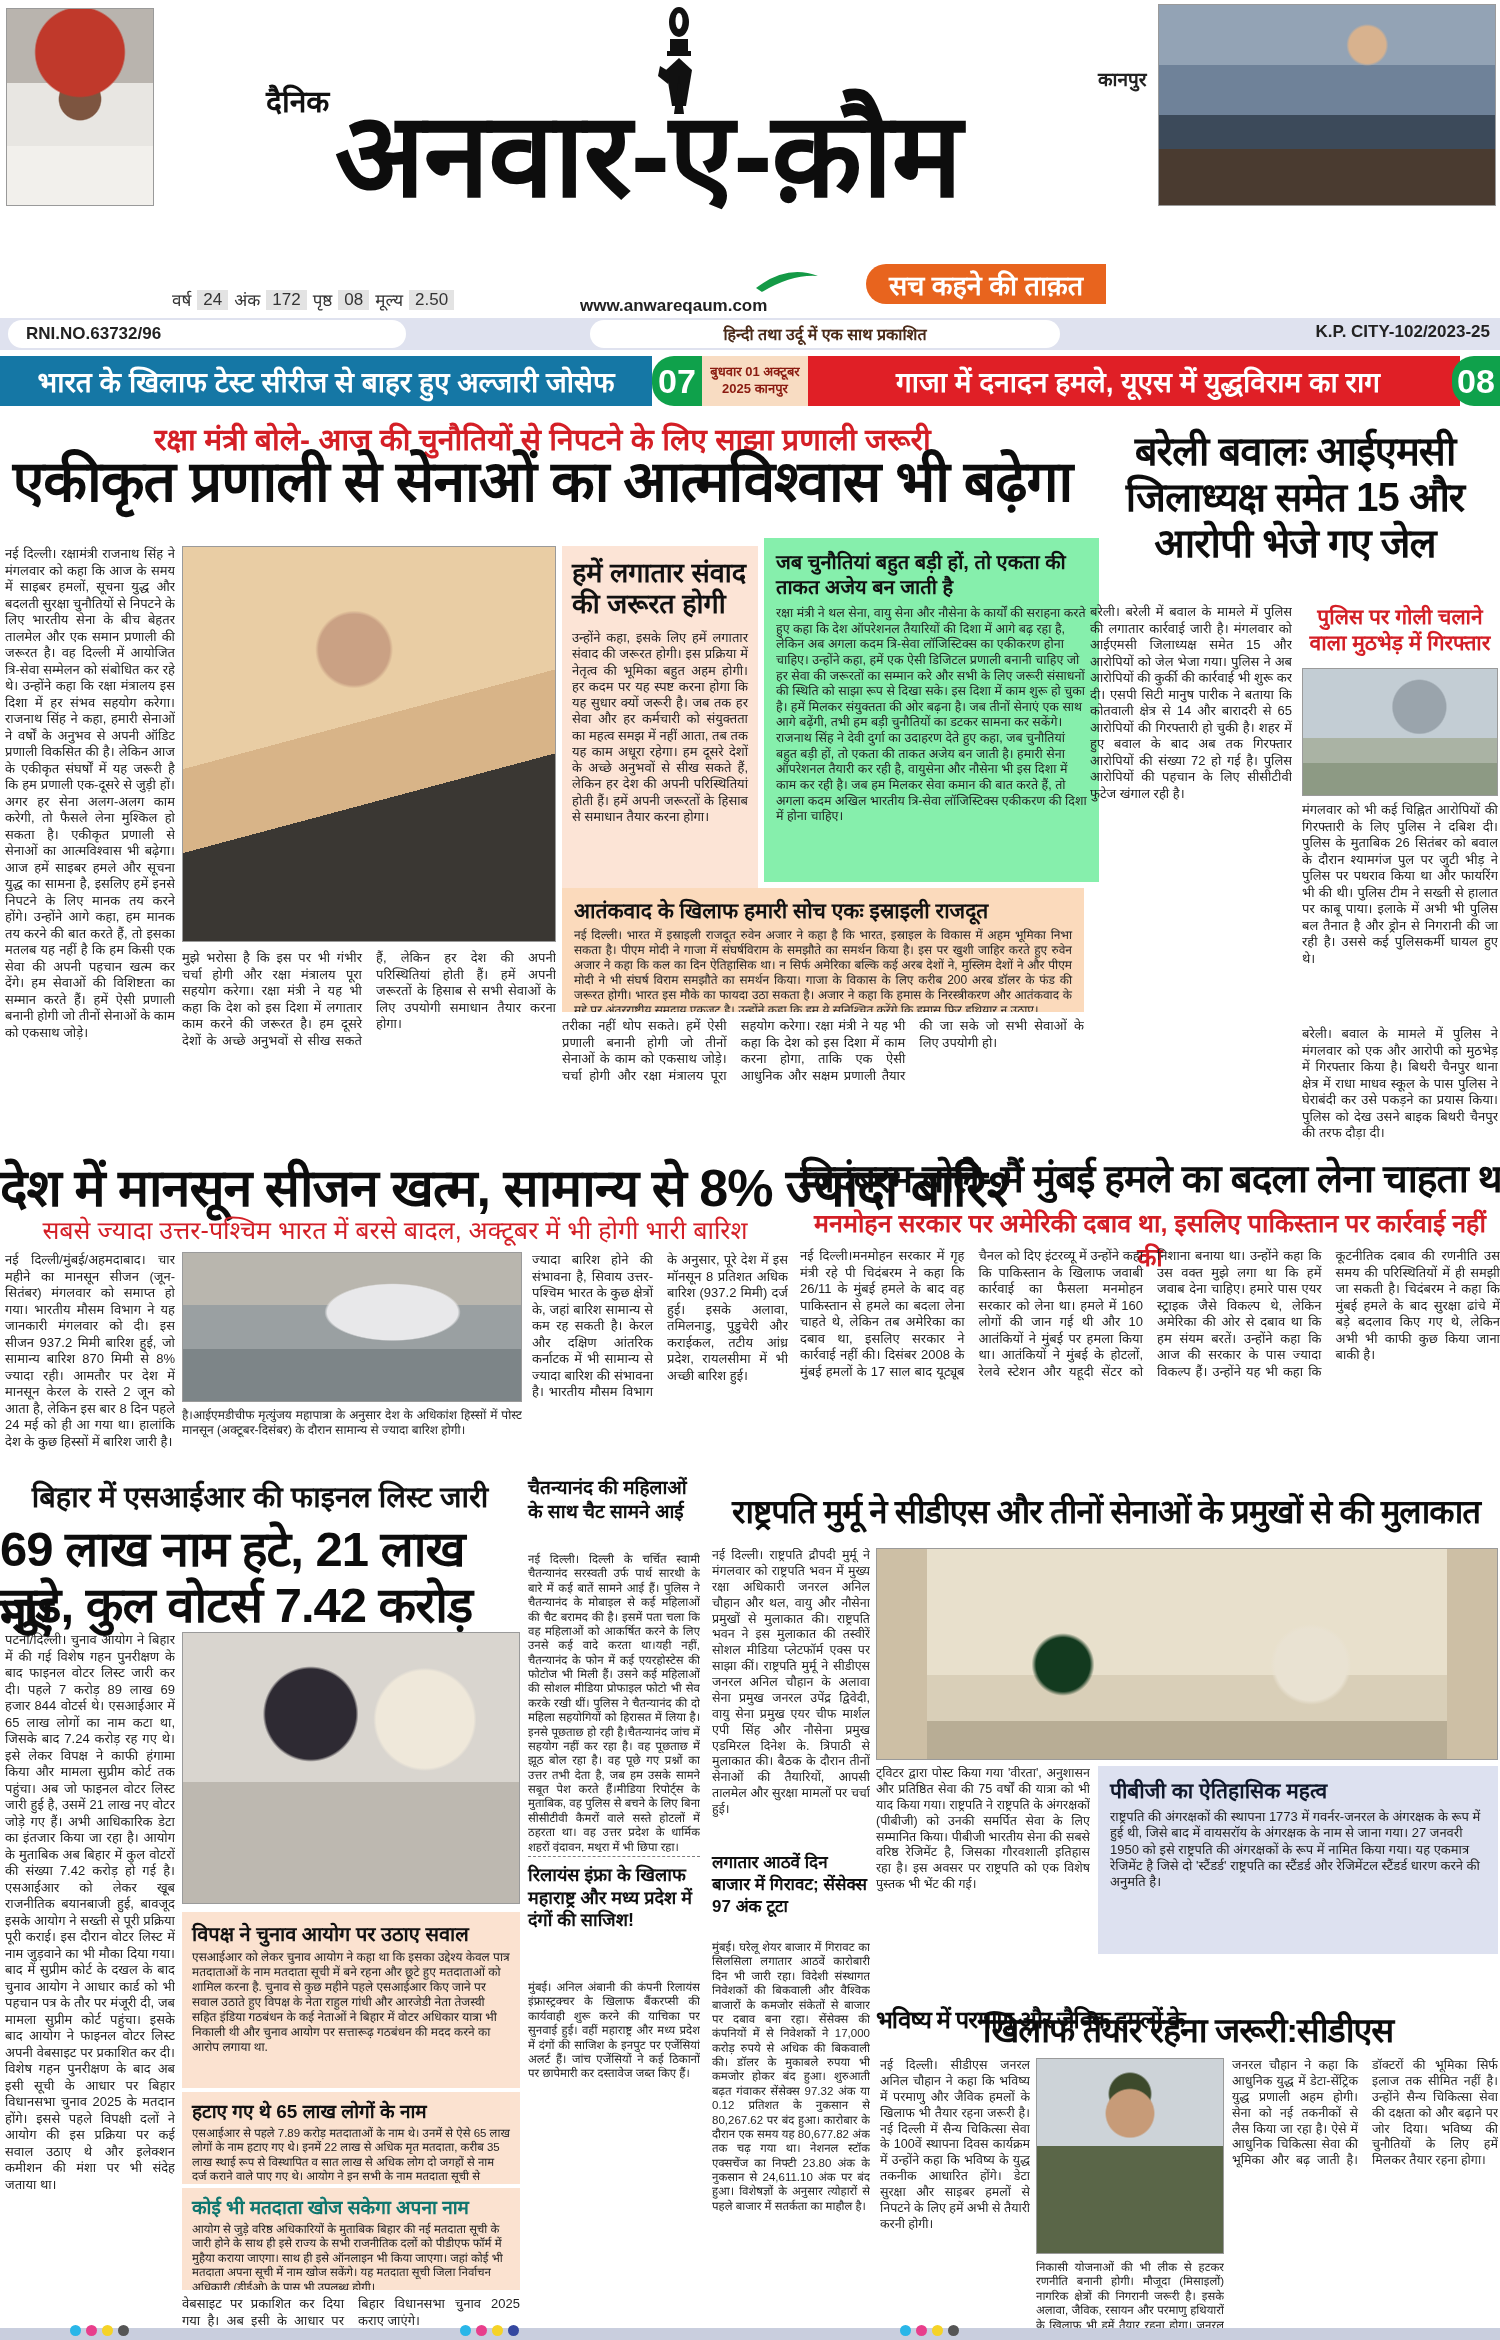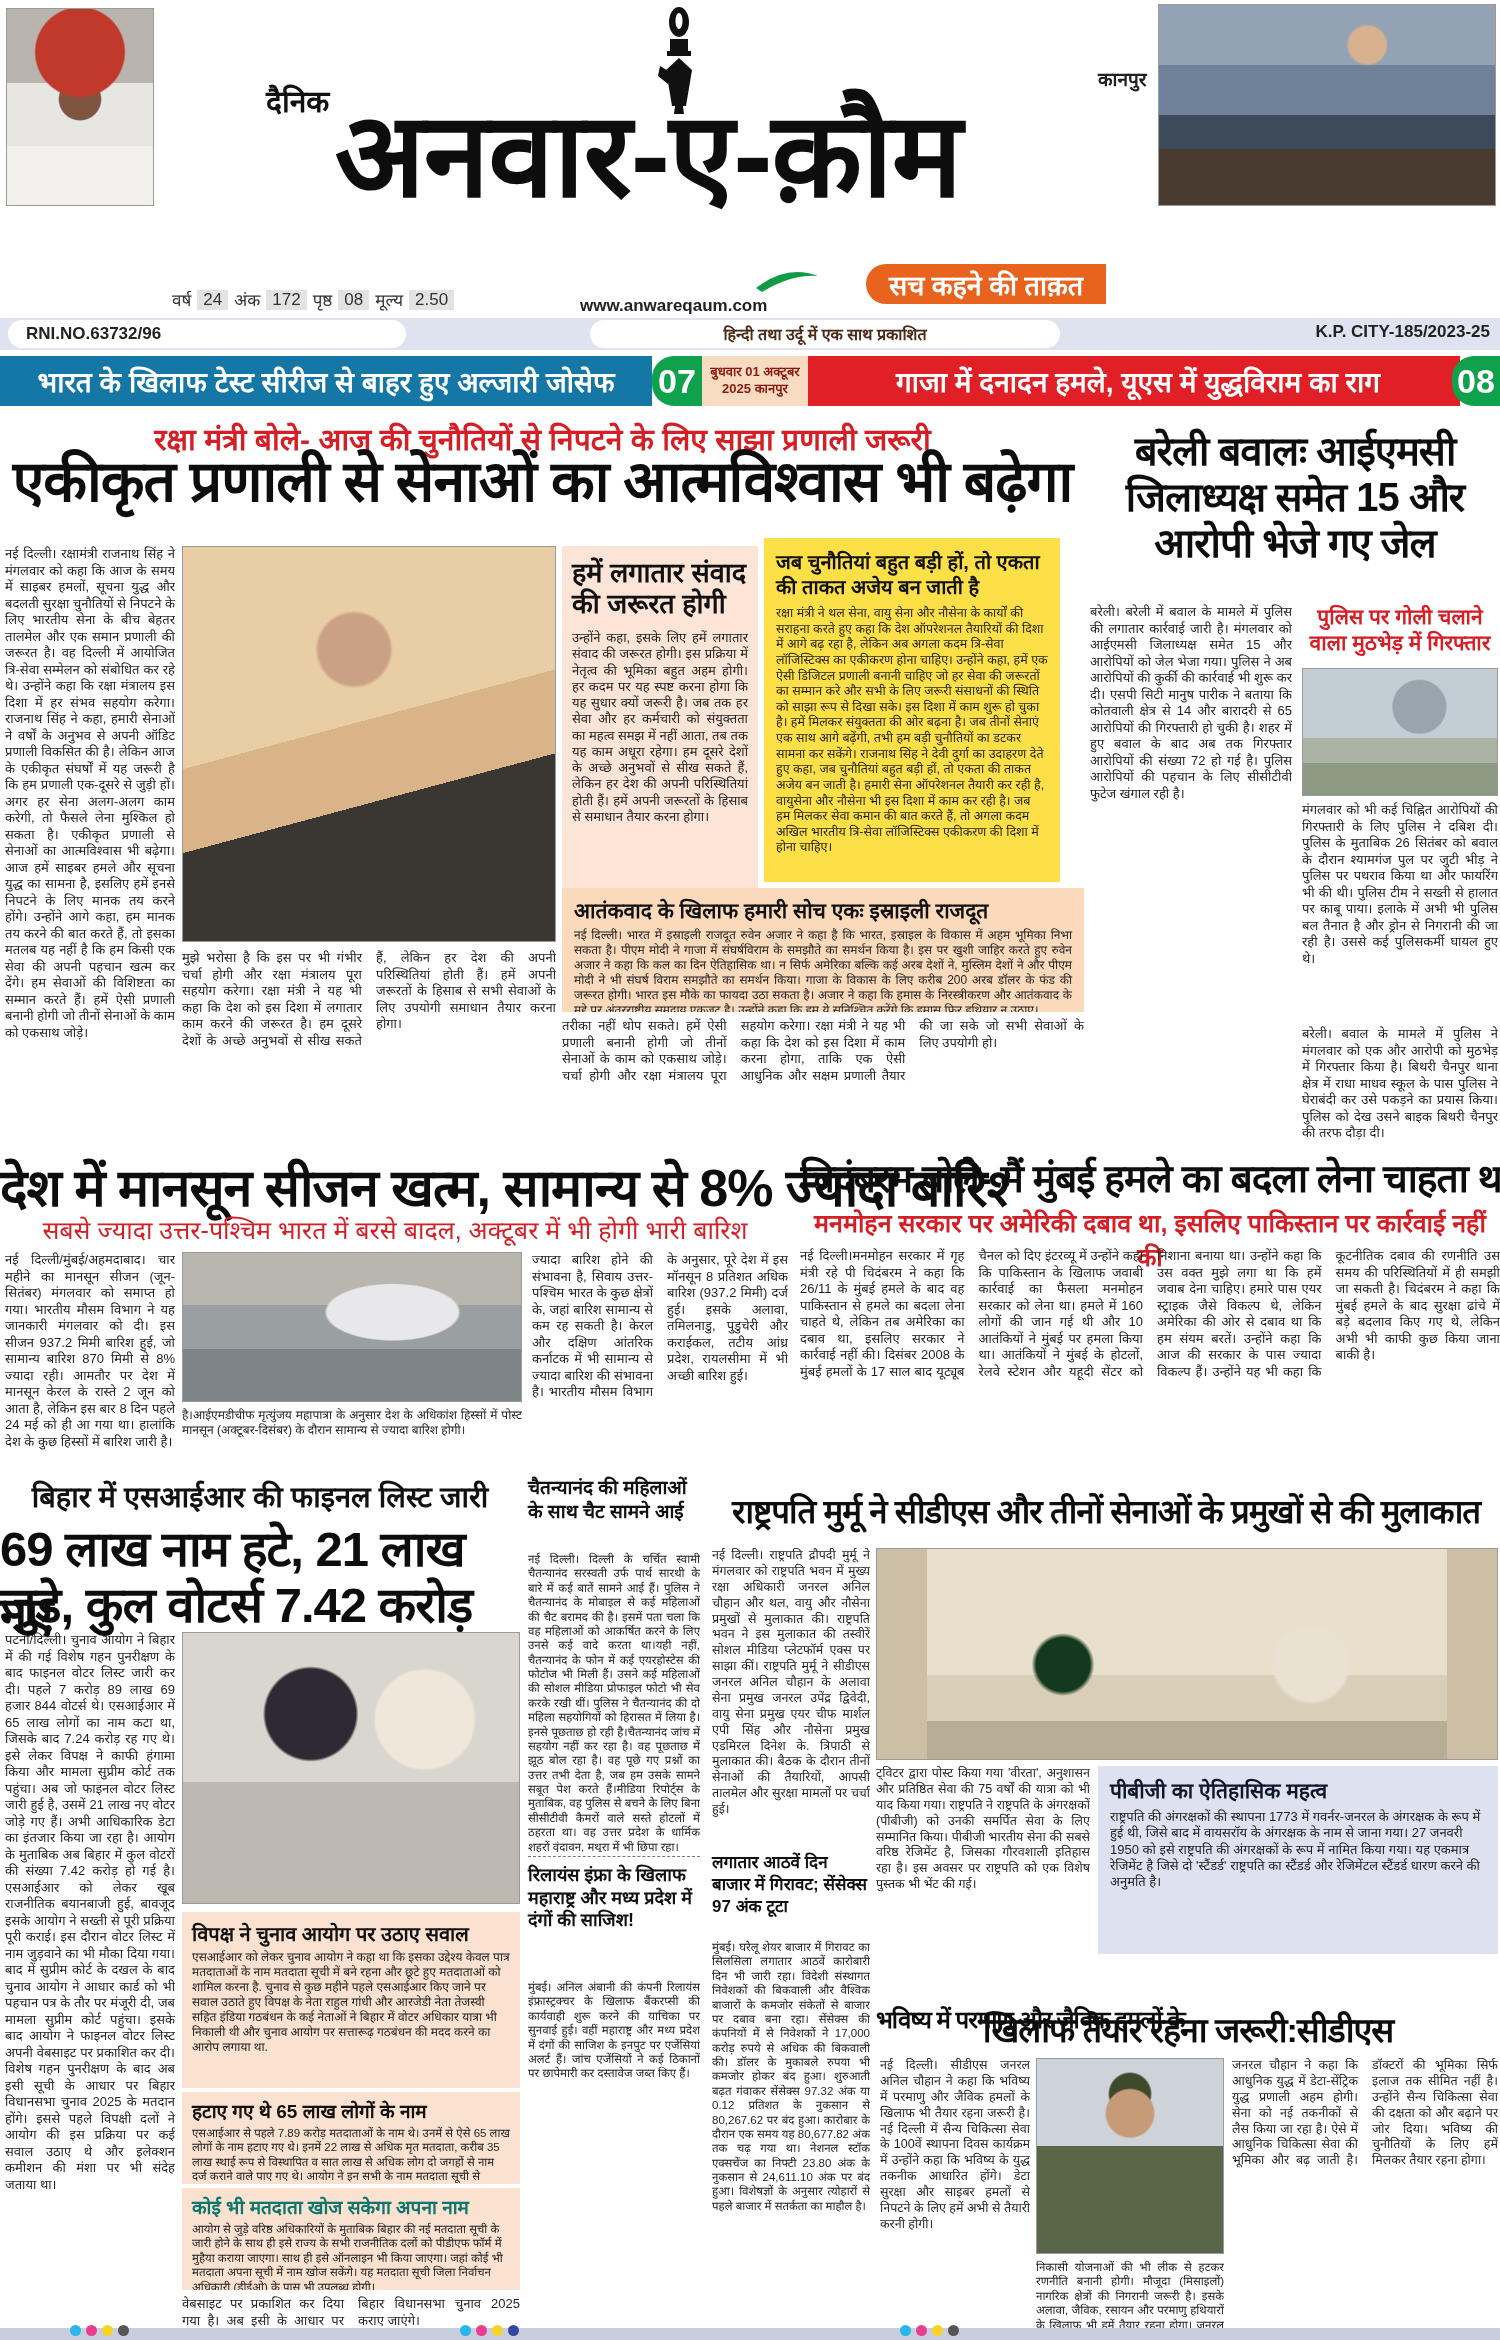--- a/index.html
+++ b/index.html
@@ -67,21 +67,21 @@
   <div class="abs" style="left:752px;top:262px;">
     <svg width="70" height="34" viewBox="0 0 70 34">
         <path d="M4 26 Q35 2 66 14 Q40 12 10 30 Z" fill="#149a46"></path>
       </svg>
   </div>
   <div class="abs" style="left:580px;top:296px;width:240px;font-size:17px;font-weight:800;color:#222;">www.anwareqaum.com</div>
 
   <div class="abs" style="left:0;top:318px;width:1500px;height:32px;background:#dfe2ef;"></div>
   <div class="abs pill" style="left:8px;top:320px;width:380px;height:28px;font-size:17px;justify-content:flex-start;padding-left:18px;">RNI.NO.63732/96</div>
   <div class="abs pill" style="left:590px;top:320px;width:470px;height:28px;font-size:16px;color:#4a2a18;">हिन्दी तथा उर्दू में एक साथ प्रकाशित</div>
-  <div class="abs" style="left:1160px;top:322px;width:330px;font-size:17px;font-weight:800;color:#222;text-align:right;padding-right:10px;">K.P. CITY-185/2023-25</div>
+  <div class="abs" style="left:1160px;top:322px;width:330px;font-size:17px;font-weight:800;color:#222;text-align:right;padding-right:10px;">K.P. CITY-102/2023-25</div>
 
   <div class="abs" style="left:0;top:356px;width:652px;height:50px;background:#1577a5;color:#fff;font-weight:800;font-size:28px;display:flex;align-items:center;justify-content:center;">भारत के खिलाफ टेस्ट सीरीज से बाहर हुए अल्जारी जोसेफ</div>
   <div class="abs teaser-badge" style="left:652px;top:356px;width:50px;height:50px;border-radius:22px 0 0 22px;">07</div>
   <div class="abs" style="left:702px;top:356px;width:106px;height:50px;background:#f8dcc2;display:flex;flex-direction:column;align-items:center;justify-content:center;color:#8a1a10;font-weight:800;font-size:13px;line-height:1.3;">
     <span>बुधवार 01 अक्टूबर</span>
     <span>2025 कानपुर</span>
   </div>
   <div class="abs" style="left:808px;top:356px;width:644px;height:50px;background:#e01f26;color:#fff;font-weight:800;font-size:28px;display:flex;align-items:center;justify-content:center;padding-left:8px;">गाजा में दनादन हमले, यूएस में युद्धविराम का राग</div>
   <div class="abs teaser-badge" style="left:1452px;top:356px;width:48px;height:50px;border-radius:22px 0 0 22px;">08</div>
 
@@ -94,21 +94,21 @@
        radial-gradient(circle at 46% 26%, #caa184 0 10%, transparent 11%),
        radial-gradient(circle at 46% 23%, #efefef 0 6%, transparent 7%),
        linear-gradient(165deg,#e9cda4 0 45%, #d8b488 45% 62%, #3a3733 62% 100%);"></div>
   <div class="abs bodytxt colset2" style="left:182px;top:950px;width:374px;height:192px;overflow:hidden;">मुझे भरोसा है कि इस पर भी गंभीर चर्चा होगी और रक्षा मंत्रालय पूरा सहयोग करेगा। रक्षा मंत्री ने यह भी कहा कि देश को इस दिशा में लगातार काम करने की जरूरत है। हम दूसरे देशों के अच्छे अनुभवों से सीख सकते हैं, लेकिन हर देश की अपनी परिस्थितियां होती हैं। हमें अपनी जरूरतों के हिसाब से सभी सेवाओं के लिए उपयोगी समाधान तैयार करना होगा।</div>
 
   <div class="abs" style="left:562px;top:546px;width:196px;height:464px;background:#fce4d6;padding:12px 10px;box-sizing:border-box;">
     <div style="font-weight:900;font-size:27px;line-height:1.15;color:#111;margin-bottom:10px;">हमें लगातार संवाद की जरूरत होगी</div>
     <div class="smalltxt" style="font-size:13px;">उन्होंने कहा, इसके लिए हमें लगातार संवाद की जरूरत होगी। इस प्रक्रिया में नेतृत्व की भूमिका बहुत अहम होगी। हर कदम पर यह स्पष्ट करना होगा कि यह सुधार क्यों जरूरी है। जब तक हर सेवा और हर कर्मचारी को संयुक्तता का महत्व समझ में नहीं आता, तब तक यह काम अधूरा रहेगा। हम दूसरे देशों के अच्छे अनुभवों से सीख सकते हैं, लेकिन हर देश की अपनी परिस्थितियां होती हैं। हमें अपनी जरूरतों के हिसाब से समाधान तैयार करना होगा।</div>
   </div>
 
-  <div class="abs" style="left:764px;top:538px;width:296px;height:344px;background:#fde047;padding:12px 12px;box-sizing:border-box;overflow:hidden;">
+  <div class="abs" style="left:764px;top:538px;width:335px;height:344px;background:#86efac;padding:12px 12px;box-sizing:border-box;overflow:hidden;">
     <div style="font-weight:900;font-size:20px;line-height:1.25;color:#111;margin-bottom:6px;">जब चुनौतियां बहुत बड़ी हों, तो एकता की ताकत अजेय बन जाती है</div>
     <div class="smalltxt" style="font-size:12.5px;text-align:left;">रक्षा मंत्री ने थल सेना, वायु सेना और नौसेना के कार्यों की सराहना करते हुए कहा कि देश ऑपरेशनल तैयारियों की दिशा में आगे बढ़ रहा है, लेकिन अब अगला कदम त्रि-सेवा लॉजिस्टिक्स का एकीकरण होना चाहिए। उन्होंने कहा, हमें एक ऐसी डिजिटल प्रणाली बनानी चाहिए जो हर सेवा की जरूरतों का सम्मान करे और सभी के लिए जरूरी संसाधनों की स्थिति को साझा रूप से दिखा सके। इस दिशा में काम शुरू हो चुका है। हमें मिलकर संयुक्तता की ओर बढ़ना है। जब तीनों सेनाएं एक साथ आगे बढ़ेंगी, तभी हम बड़ी चुनौतियों का डटकर सामना कर सकेंगे। राजनाथ सिंह ने देवी दुर्गा का उदाहरण देते हुए कहा, जब चुनौतियां बहुत बड़ी हों, तो एकता की ताकत अजेय बन जाती है। हमारी सेना ऑपरेशनल तैयारी कर रही है, वायुसेना और नौसेना भी इस दिशा में काम कर रही है। जब हम मिलकर सेवा कमान की बात करते हैं, तो अगला कदम अखिल भारतीय त्रि-सेवा लॉजिस्टिक्स एकीकरण की दिशा में होना चाहिए।</div>
   </div>
 
   <div class="abs" style="left:562px;top:888px;width:522px;height:124px;background:#fbdabc;padding:8px 12px;box-sizing:border-box;overflow:hidden;">
     <div style="font-weight:900;font-size:21px;color:#111;margin-bottom:4px;">आतंकवाद के खिलाफ हमारी सोच एकः इस्राइली राजदूत</div>
     <div class="smalltxt" style="font-size:12px;">नई दिल्ली। भारत में इस्राइली राजदूत रुवेन अजार ने कहा है कि भारत, इस्राइल के विकास में अहम भूमिका निभा सकता है। पीएम मोदी ने गाजा में संघर्षविराम के समझौते का समर्थन किया है। इस पर खुशी जाहिर करते हुए रुवेन अजार ने कहा कि कल का दिन ऐतिहासिक था। न सिर्फ अमेरिका बल्कि कई अरब देशों ने, मुस्लिम देशों ने और पीएम मोदी ने भी संघर्ष विराम समझौते का समर्थन किया। गाजा के विकास के लिए करीब 200 अरब डॉलर के फंड की जरूरत होगी। भारत इस मौके का फायदा उठा सकता है। अजार ने कहा कि हमास के निरस्त्रीकरण और आतंकवाद के मुद्दे पर अंतरराष्ट्रीय समुदाय एकजुट है। उन्होंने कहा कि हम ये सुनिश्चित करेंगे कि हमास फिर हथियार न उठाए।</div>
   </div>
 
   <div class="abs bodytxt colset3" style="left:562px;top:1018px;width:522px;height:124px;overflow:hidden;">तरीका नहीं थोप सकते। हमें ऐसी प्रणाली बनानी होगी जो तीनों सेनाओं के काम को एकसाथ जोड़े। चर्चा होगी और रक्षा मंत्रालय पूरा सहयोग करेगा। रक्षा मंत्री ने यह भी कहा कि देश को इस दिशा में काम करना होगा, ताकि एक ऐसी आधुनिक और सक्षम प्रणाली तैयार की जा सके जो सभी सेवाओं के लिए उपयोगी हो।</div>

